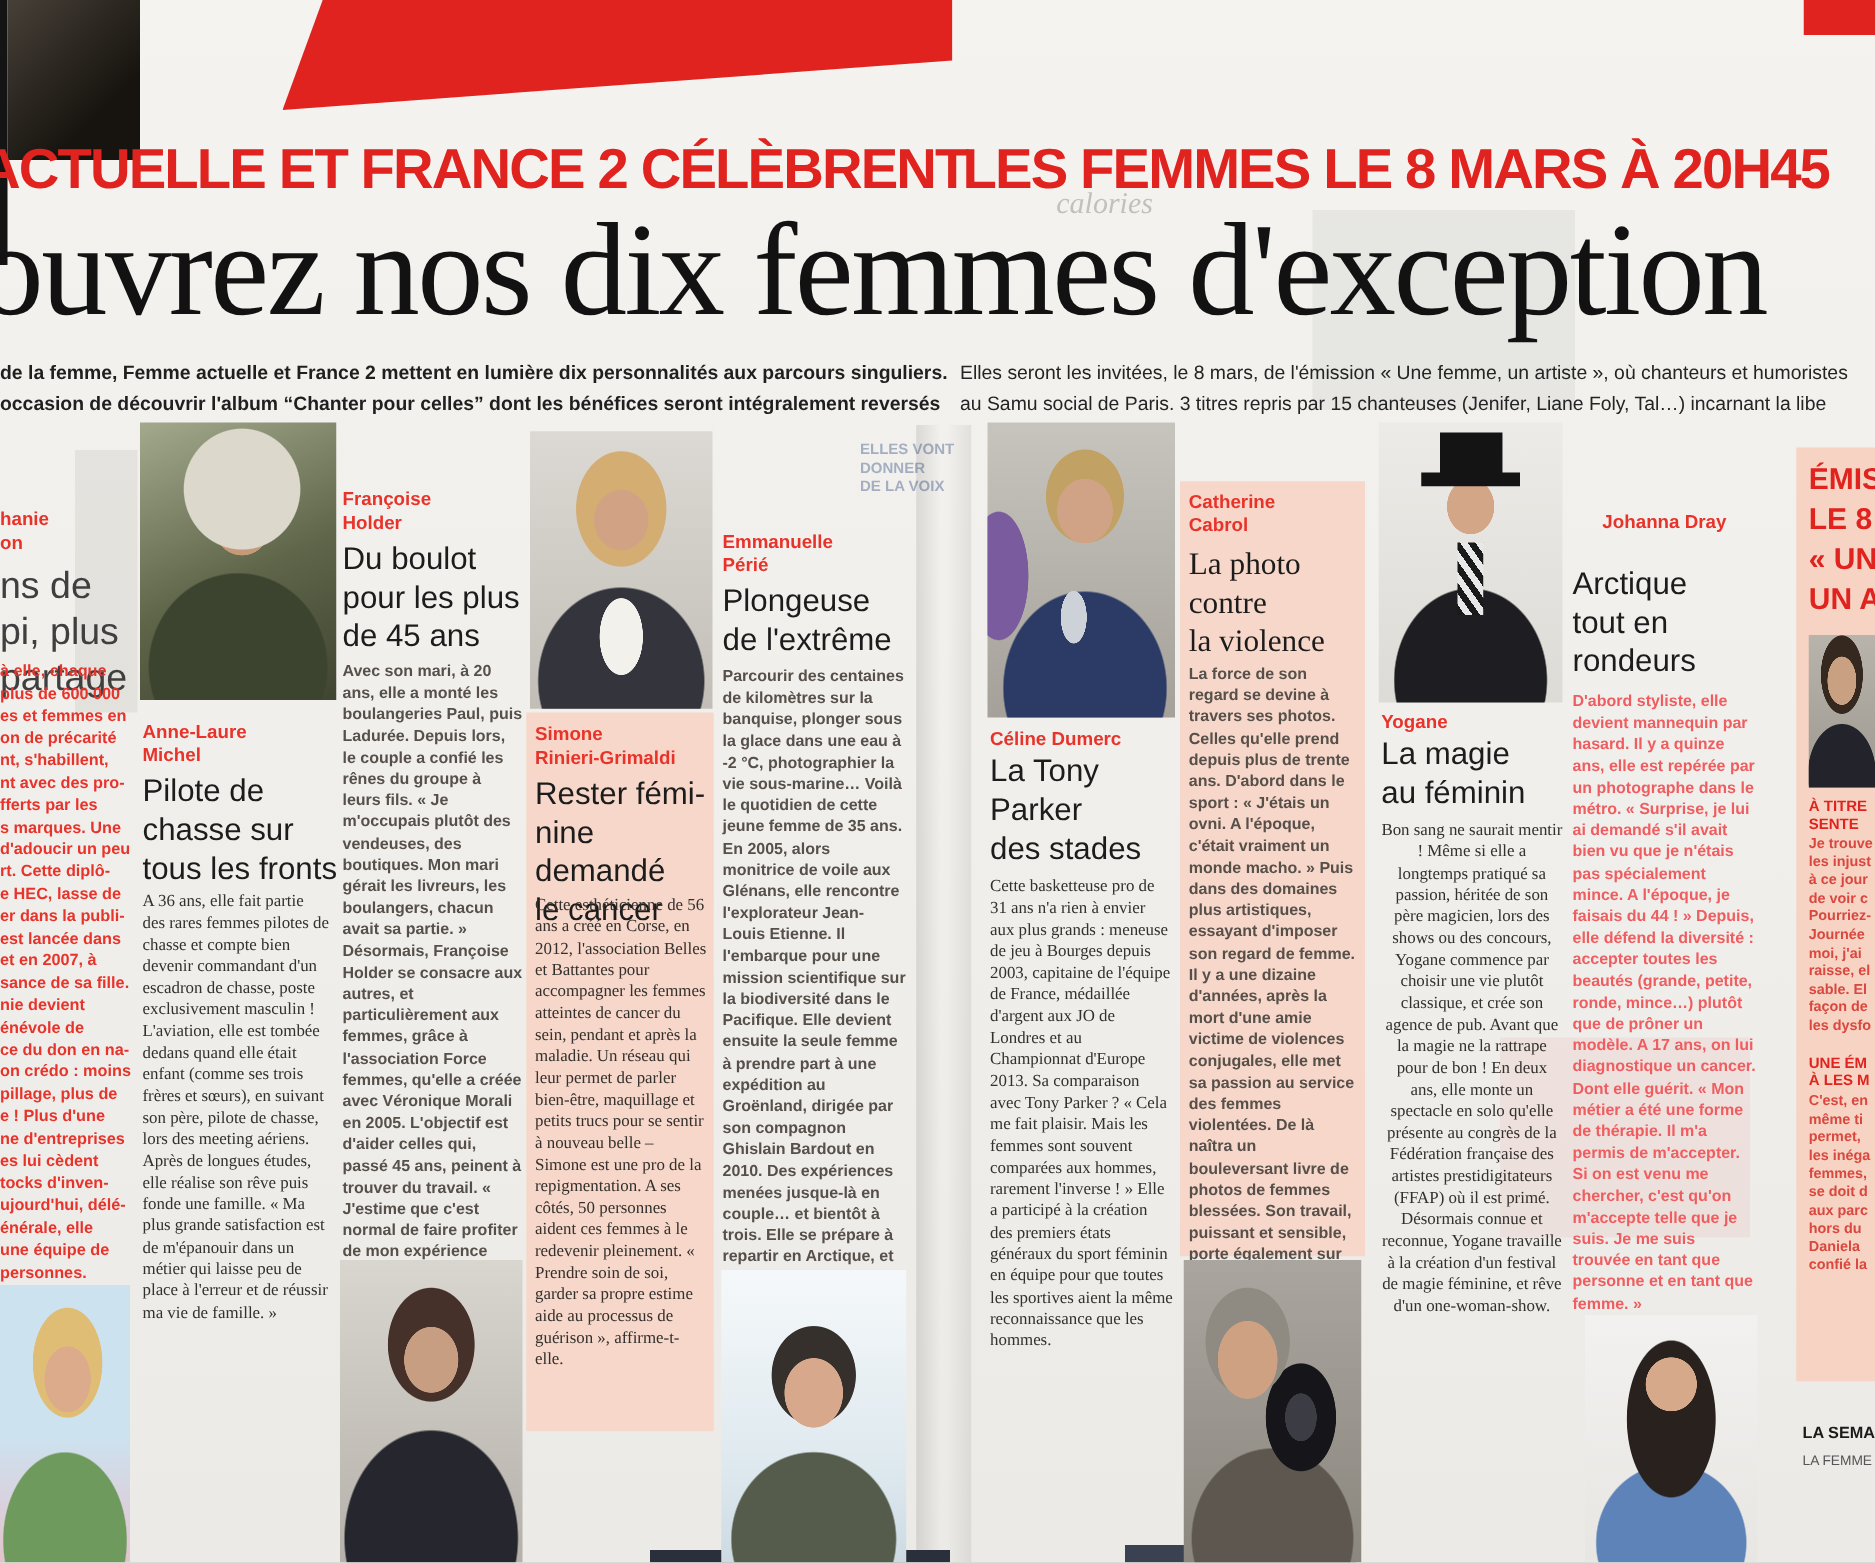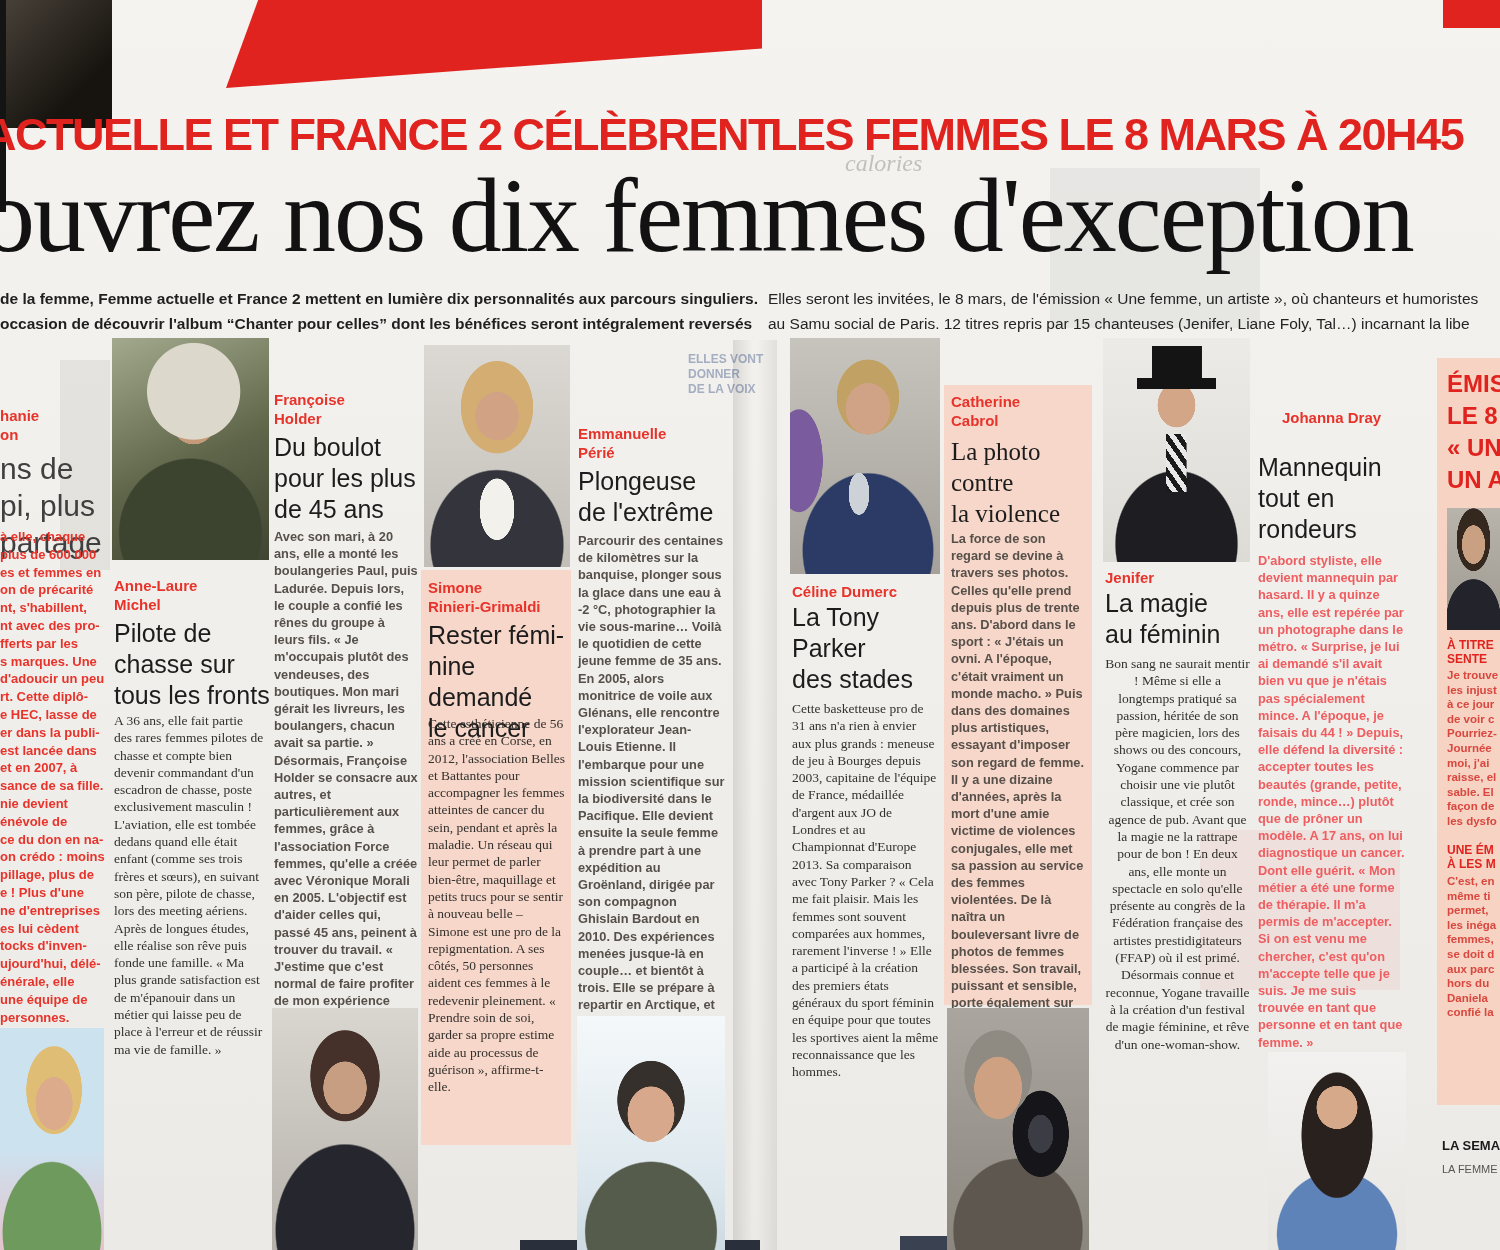--- a/index.html
+++ b/index.html
@@ -191,21 +191,21 @@
   <div class="strip-b1"></div>
   <div class="strip-b2"></div>
 
   <div class="banner banner-l">ACTUELLE ET FRANCE 2 CÉLÈBRENT</div>
   <div class="banner banner-r">LES FEMMES LE 8 MARS À 20H45</div>
   <div class="headline">ouvrez nos dix femmes d'exception</div>
 
   <div class="intro il1">de la femme, Femme actuelle et France 2 mettent en lumière dix personnalités aux parcours singuliers.</div>
   <div class="intro il2">occasion de découvrir l'album “Chanter pour celles” dont les bénéfices seront intégralement reversés</div>
   <div class="intro-r ir1">Elles seront les invitées, le 8 mars, de l'émission « Une femme, un artiste », où chanteurs et humoristes</div>
-  <div class="intro-r ir2">au Samu social de Paris. 12 titres repris par 15 chanteuses (Jenifer, Liane Foly, Tal…) incarnant la libe</div>
+  <div class="intro-r ir2">au Samu social de Paris. 3 titres repris par 15 chanteuses (Jenifer, Liane Foly, Tal…) incarnant la libe</div>
 
   <div class="name pre n-c1">hanie
 on</div>
   <div class="pre t-c1">ns de
 pi, plus
 partage</div>
   <div class="redbody pre x-c1">à elle, chaque
 plus de 600 000
 es et femmes en
 on de précarité
@@ -277,27 +277,27 @@
   <div class="pinkblock b-cc"></div>
   <div class="name pre n-cc">Catherine
 Cabrol</div>
   <div class="title pre t-cc">La photo
 contre
 la violence</div>
   <div class="boldbody x-cc">La force de son regard se devine à travers ses photos. Celles qu'elle prend depuis plus de trente ans. D'abord dans le sport : « J'étais un ovni. A l'époque, c'était vraiment un monde macho. » Puis dans des domaines plus artistiques, essayant d'imposer son regard de femme. Il y a une dizaine d'années, après la mort d'une amie victime de violences conjugales, elle met sa passion au service des femmes violentées. De là naîtra un bouleversant livre de photos de femmes blessées. Son travail, puissant et sensible, porte également sur les victimes d'accidents de la route ou des enfants aveugles au Mali.</div>
   <div class="photo ph-cabrol p-cc"></div>
 
   <div class="photo ph-yogane p-yg"></div>
-  <div class="name pre n-yg">Jenifer</div>
+  <div class="name pre n-yg">Yogane</div>
   <div class="title pre t-yg">La magie
 au féminin</div>
   <div class="serifbody x-yg">Bon sang ne saurait mentir ! Même si elle a longtemps pratiqué sa passion, héritée de son père magicien, lors des shows ou des concours, Yogane commence par choisir une vie plutôt classique, et crée son agence de pub. Avant que la magie ne la rattrape pour de bon ! En deux ans, elle monte un spectacle en solo qu'elle présente au congrès de la Fédération française des artistes prestidigitateurs (FFAP) où il est primé. Désormais connue et reconnue, Yogane travaille à la création d'un festival de magie féminine, et rêve d'un one-woman-show.</div>
 
   <div class="name pre n-jd">Johanna Dray</div>
-  <div class="title pre t-jd">Mannequin
+  <div class="title pre t-jd">Arctique
 tout en
 rondeurs</div>
   <div class="boldbody x-jd">D'abord styliste, elle devient mannequin par hasard. Il y a quinze ans, elle est repérée par un photographe dans le métro. « Surprise, je lui ai demandé s'il avait bien vu que je n'étais pas spécialement mince. A l'époque, je faisais du 44 ! » Depuis, elle défend la diversité : accepter toutes les beautés (grande, petite, ronde, mince…) plutôt que de prôner un modèle. A 17 ans, on lui diagnostique un cancer. Dont elle guérit. « Mon métier a été une forme de thérapie. Il m'a permis de m'accepter. Si on est venu me chercher, c'est qu'on m'accepte telle que je suis. Je me suis trouvée en tant que personne et en tant que femme. »</div>
   <div class="photo ph-dray p-jd"></div>
 
   <div class="b-sb"></div>
   <div class="sb-h pre">ÉMIS
 LE 8
 « UN
 UN A</div>

